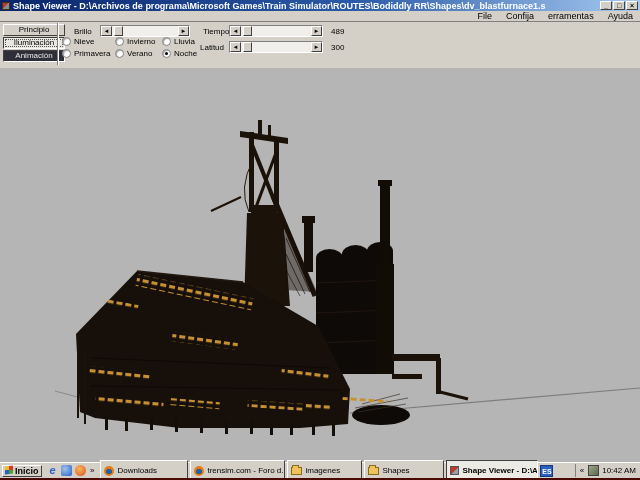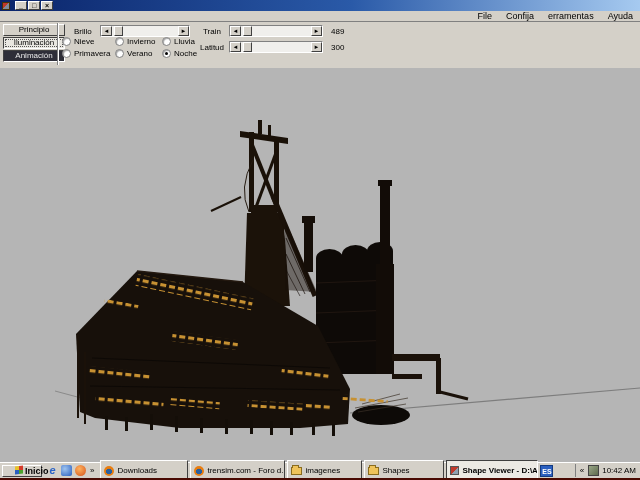--- a/index.html
+++ b/index.html
@@ -49,21 +49,21 @@
   .radio.checked .rb::after{ content:""; position:absolute; left:2px; top:2px; width:3px; height:3px;
     border-radius:50%; background:#000; }
 
   
   .viewport{ position:absolute; left:0; top:68px; width:640px; height:394px; background:#b5b5b5; }
 
   
   .taskbar{ position:absolute; left:0; top:462px; width:640px; height:16px; background:#d4d0c8;
     border-top:1px solid #fff; display:flex; align-items:center; padding:0 2px; gap:2px; }
   .start-btn{ height:12px; width:40px; background:#d4d0c8; border:1px solid; border-color:#fff #404040 #404040 #fff;
-    display:flex; align-items:flex-start; gap:2px; padding:0 12px; flex:0 0 auto; }
+    display:flex; align-items:flex-start; gap:2px; padding:0 2px; flex:0 0 auto; }
   .flag{ width:8px; height:8px; background:conic-gradient(#d43b2a 0 25%,#4aa32c 25% 50%,#2a5fc0 50% 75%,#e8c22a 75%); transform:skewY(-6deg); flex:0 0 auto; }
   .start-label{ font-size:9px; font-weight:bold; }
   .ql{ display:flex; align-items:center; gap:3px; padding:0 3px; flex:0 0 auto; }
   .qicon{ width:11px; height:11px; flex:0 0 auto; }
   .icon-ie{ color:#2a63c6; font-size:11px; font-weight:bold; font-style:italic; line-height:11px; text-align:center; }
   .icon-blue{ background:radial-gradient(circle at 35% 35%, #9fc4ef, #2a5fc0); border-radius:2px; }
   .icon-orange{ background:radial-gradient(circle at 40% 35%, #ffb25e, #d4531b); border-radius:50%; }
   .chev{ font-size:8px; color:#000; flex:0 0 auto; padding:0 1px; }
   .task{ height:12px; background:#d4d0c8; border:1px solid; border-color:#fff #404040 #404040 #fff;
     display:flex; align-items:center; gap:3px; padding:10px 3px; font-size:8px; overflow:hidden;
@@ -82,20 +82,21 @@
     border-left:1px solid #808080; padding-left:3px; height:13px; }
   .tray-icon{ width:11px; height:11px; background:linear-gradient(135deg,#9aa687,#5d6b4e); border:1px solid #444; }
   .clock{ font-size:8px; white-space:nowrap; padding-right:2px; }
   .bottom-strip{ position:absolute; left:0; top:478px; width:640px; height:2px; background:#4a0a02; }
 </style>
 </head>
 <body>
 
 <div class="titlebar">
   <span class="app-icon"></span>
+  <span class="title-text">Shape Viewer - D:\Archivos de programa\Microsoft Games\Train Simulator\ROUTES\Bodiddly RR\Shapes\dv_blastfurnace1.s</span>
   <span class="win-btns">
     <span class="wbtn">_</span>
     <span class="wbtn">□</span>
     <span class="wbtn">×</span>
   </span>
 </div>
 
 <div class="menubar">
   <span class="menu-item">File</span>
   <span class="menu-item">Confija</span>
@@ -111,21 +112,21 @@
 
   <span class="tb-label" style="left:74px; top:5px">Brillo</span>
   <div class="slider" style="left:100px; top:3px; width:90px">
     <span class="sarrow">◄</span>
     <span class="strack">
         <span class="sthumb"></span>
       </span>
     <span class="sarrow">►</span>
   </div>
 
-  <span class="tb-label" style="left:203px; top:5px">Train</span>
+  <span class="tb-label" style="left:203px; top:5px">Tiempo</span>
   <div class="slider" style="left:229px; top:3px; width:94px">
     <span class="sarrow">◄</span>
     <span class="strack">
         <span class="sthumb"></span>
       </span>
     <span class="sarrow">►</span>
   </div>
   <span class="tb-value" style="left:331px; top:5px">489</span>
 
   <span class="tb-label" style="left:200px; top:21px">Latitud</span>

